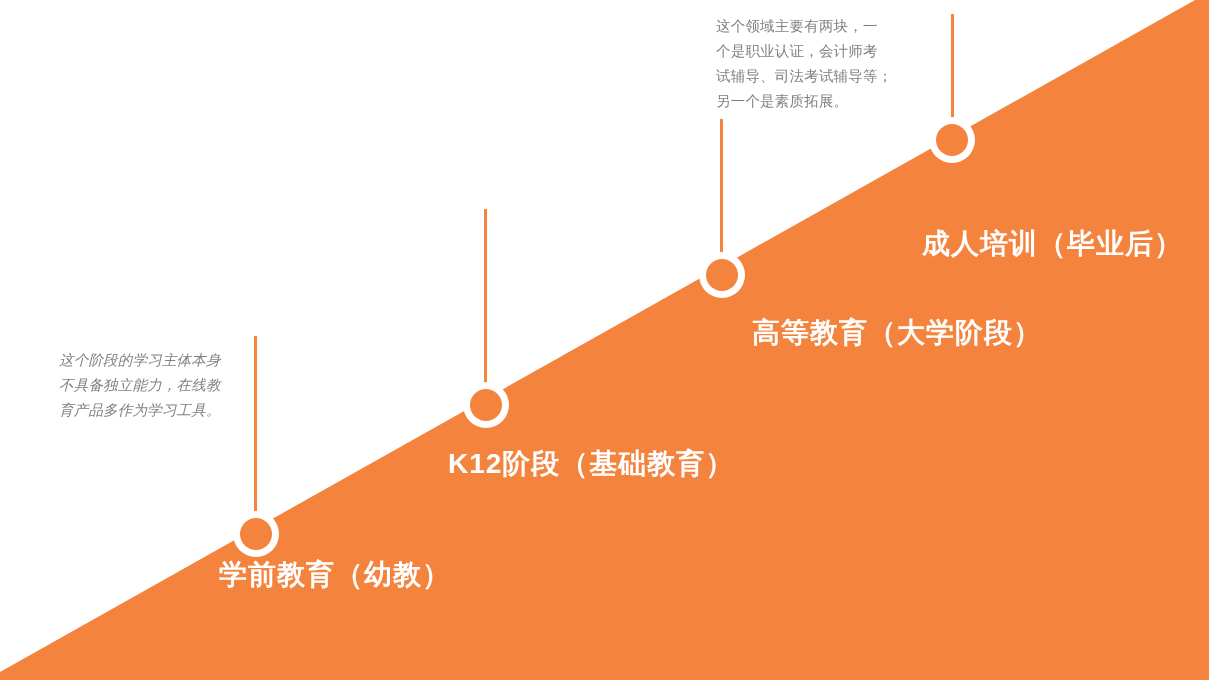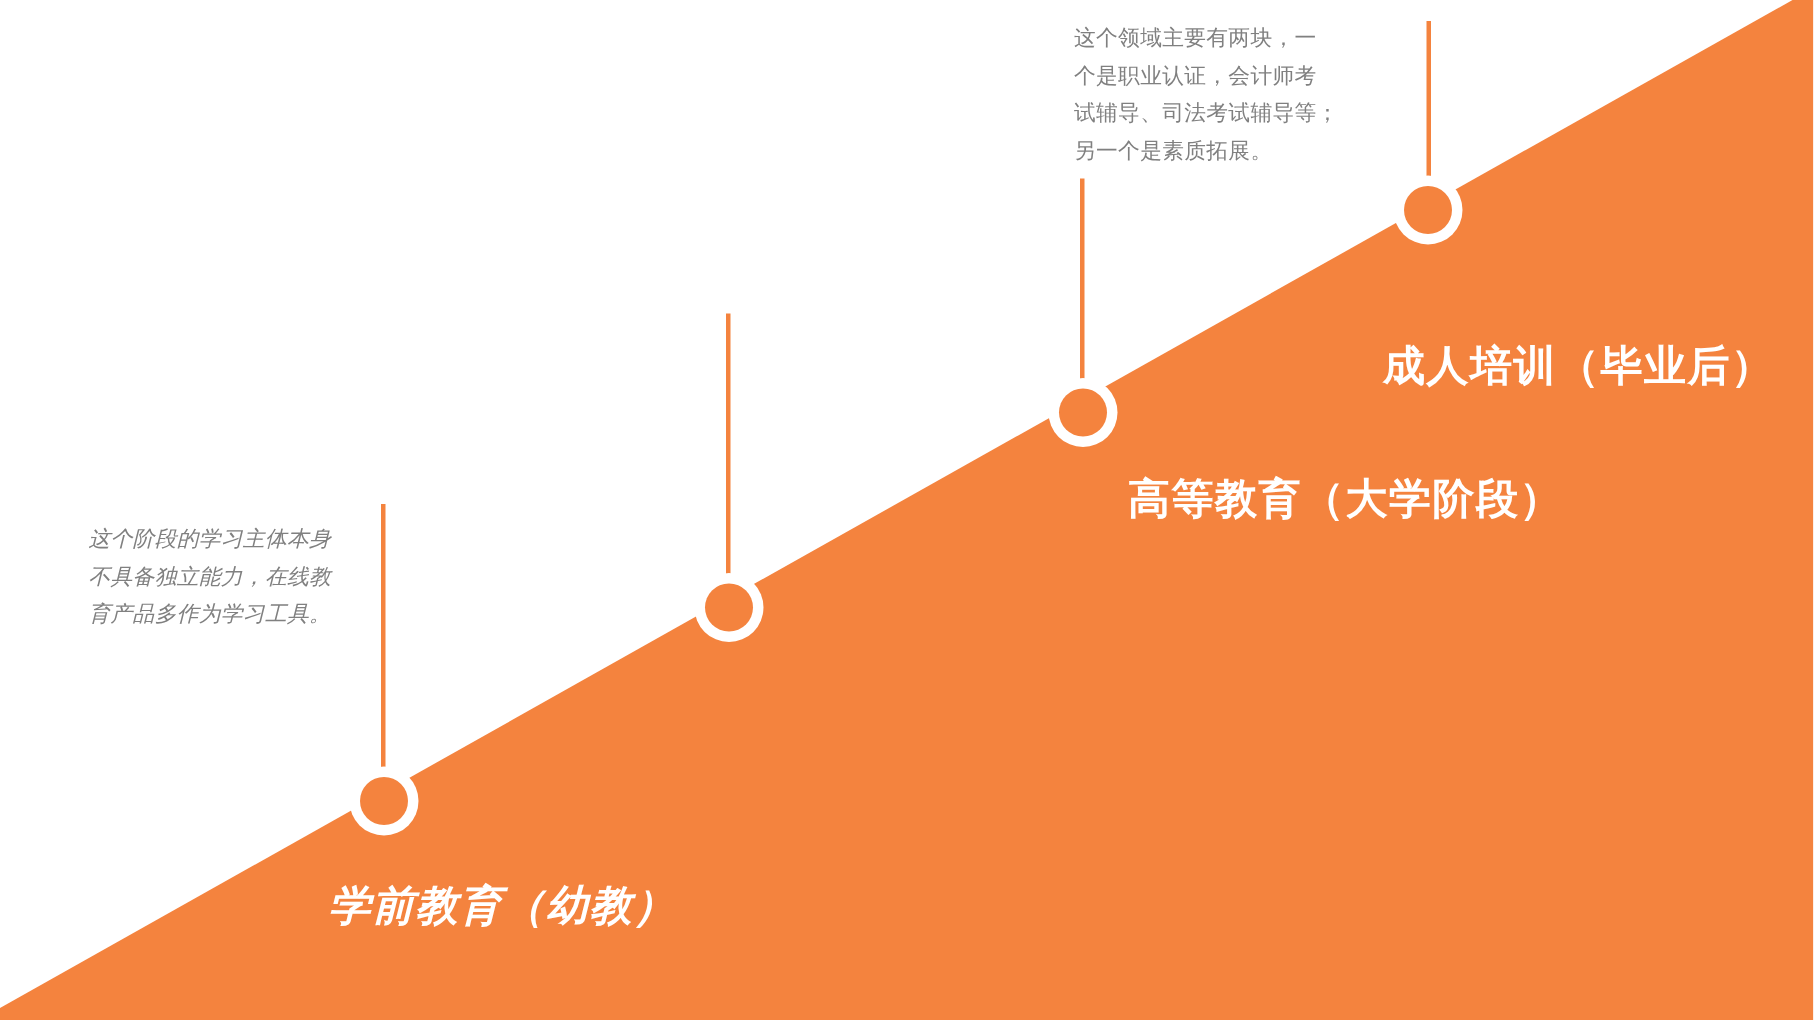--- a/index.html
+++ b/index.html
@@ -69,24 +69,25 @@
 
   <svg id="wedge" viewBox="0 0 1209 680" width="1209" height="680" xmlns="http://www.w3.org/2000/svg">
     <polygon points="0,672 1195,0 1209,0 1209,680 0,680" fill="#f4833e"></polygon>
   </svg>
 
   <div class="note" style="left:59px; top:348px; width:200px;font-style:italic;">这个阶段的学习主体本身
 不具备独立能力，在线教
 育产品多作为学习工具。</div>
   <div class="stem" style="left:254px; top:336px; height:190px;"></div>
   <div class="node" style="left:240px; top:518px; width:32px; height:32px;"></div>
-  <div class="stage-label" style="left:219px; top:585px;font-style:italic;">学前教育（幼教）</div>
+  <div class="stage-label" style="left:219px; top:556px;">学前教育（幼教）</div>
 
   <div class="stem" style="left:484px; top:209px; height:182px;"></div>
   <div class="node" style="left:470px; top:389px; width:32px; height:32px;"></div>
+  <div class="stage-label" style="left:448px; top:445px;">K12阶段（基础教育）</div>
 
   <div class="stem" style="left:720px; top:119px; height:144px;"></div>
   <div class="node" style="left:706px; top:259px; width:32px; height:32px;"></div>
   <div class="stage-label" style="left:708px; top:314px;margin-left:44px;">高等教育（大学阶段）</div>
 
   <div class="note" style="left:716px; top:14px; width:200px;">这个领域主要有两块，一
 个是职业认证，会计师考
 试辅导、司法考试辅导等；
 另一个是素质拓展。</div>
   <div class="stem" style="left:951px; top:14px; height:113px;"></div>

